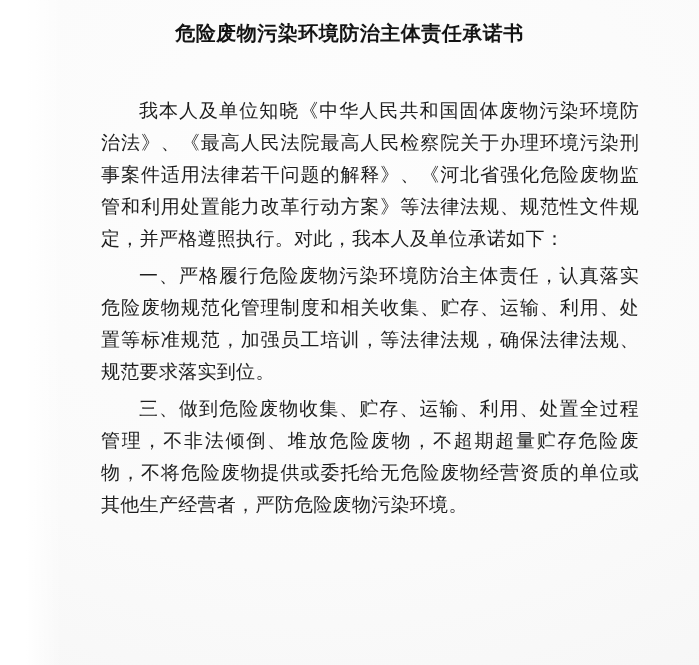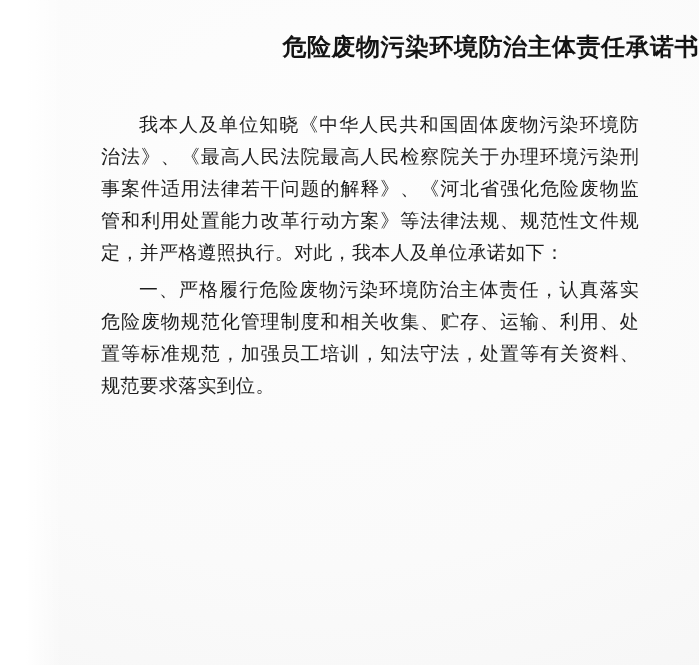--- a/index.html
+++ b/index.html
@@ -12,23 +12,23 @@
     width: 699px;
     height: 665px;
     overflow: hidden;
     background:
       linear-gradient(90deg, #ffffff 0px, #ffffff 26px, rgba(255,255,255,0) 62px),
       radial-gradient(130% 110% at 45% 25%, #fdfdfd 0%, #fafafa 55%, #f4f4f4 100%);
     font-family: "Liberation Serif", "DejaVu Serif", serif;
   }
   .doc-title {
     margin: 0;
-    padding-top: 31px;
-    text-align: right;
-    font-size: 24px;
+    padding-top: 17px;
+    text-align: center;
+    font-size: 20px;
     line-height: 32px;
     font-weight: bold;
     letter-spacing: 0.5px;
     color: #141414;
   }
   .doc-body {
     margin-top: 46px;
     margin-left: 101px;
     width: 538px;
   }
@@ -44,15 +44,16 @@
     font-family: Liberation Serif, serif;
   }
 </style>
 </head>
 <body>
 
 <div class="page">
   <h1 class="doc-title">危险废物污染环境防治主体责任承诺书</h1>
   <div class="doc-body">
     <p class="doc-paragraph">我本人及单位知晓《中华人民共和国固体废物污染环境防治法》、《最高人民法院最高人民检察院关于办理环境污染刑事案件适用法律若干问题的解释》、《河北省强化危险废物监管和利用处置能力改革行动方案》等法律法规、规范性文件规定，并严格遵照执行。对此，我本人及单位承诺如下：</p>
-    <p class="doc-paragraph">一、严格履行危险废物污染环境防治主体责任，认真落实危险废物规范化管理制度和相关收集、贮存、运输、利用、处置等标准规范，加强员工培训，知法守法，处置等有关资料、规范要求落实到位。</p>
+    <p class="doc-paragraph">一、严格履行危险废物污染环境防治主体责任，认真落实危险废物规范化管理制度和相关收集、贮存、运输、利用、处置等标准规范，加强员工培训，等法律法规，确保法律法规、规范要求落实到位。</p>
+    <p class="doc-paragraph">三、做到危险废物收集、贮存、运输、利用、处置全过程管理，不非法倾倒、堆放危险废物，不超期超量贮存危险废物，不将危险废物提供或委托给无危险废物经营资质的单位或其他生产经营者，严防危险废物污染环境。</p>
   </div>
 </div>
 
 </body></html>

